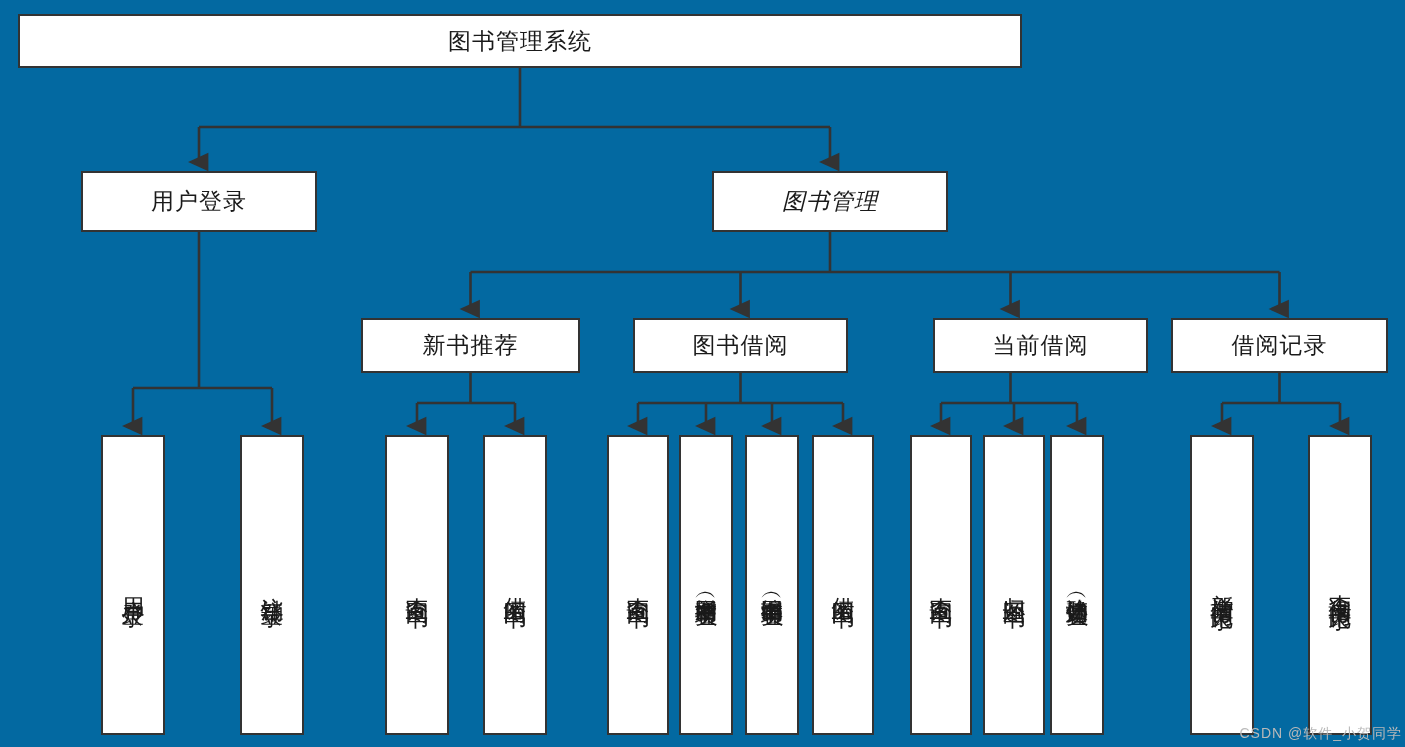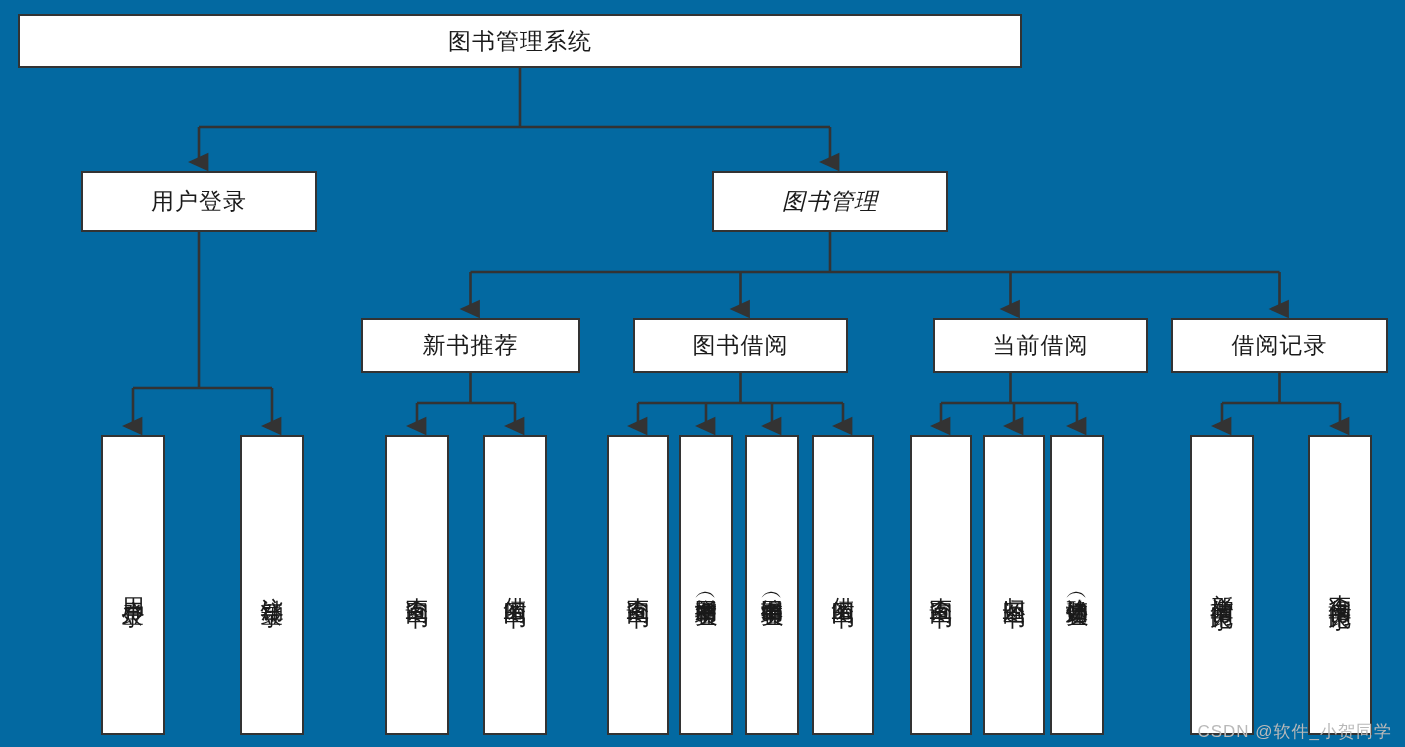--- a/index.html
+++ b/index.html
@@ -50,23 +50,23 @@
   .node.v-node .label {
     writing-mode: vertical-rl;
     text-orientation: upright;
     white-space: nowrap;
   }
   .node .label {
     display: block;
   }
   #watermark {
     position: absolute;
-    right: 13px;
+    right: 3px;
     bottom: 4px;
-    font-size: 17px;
+    font-size: 14px;
     color: #b9b9b9;
     letter-spacing: 1px;
     user-select: none;
   }
 </style>
 </head>
 <body>
 
 <div id="canvas">
 

